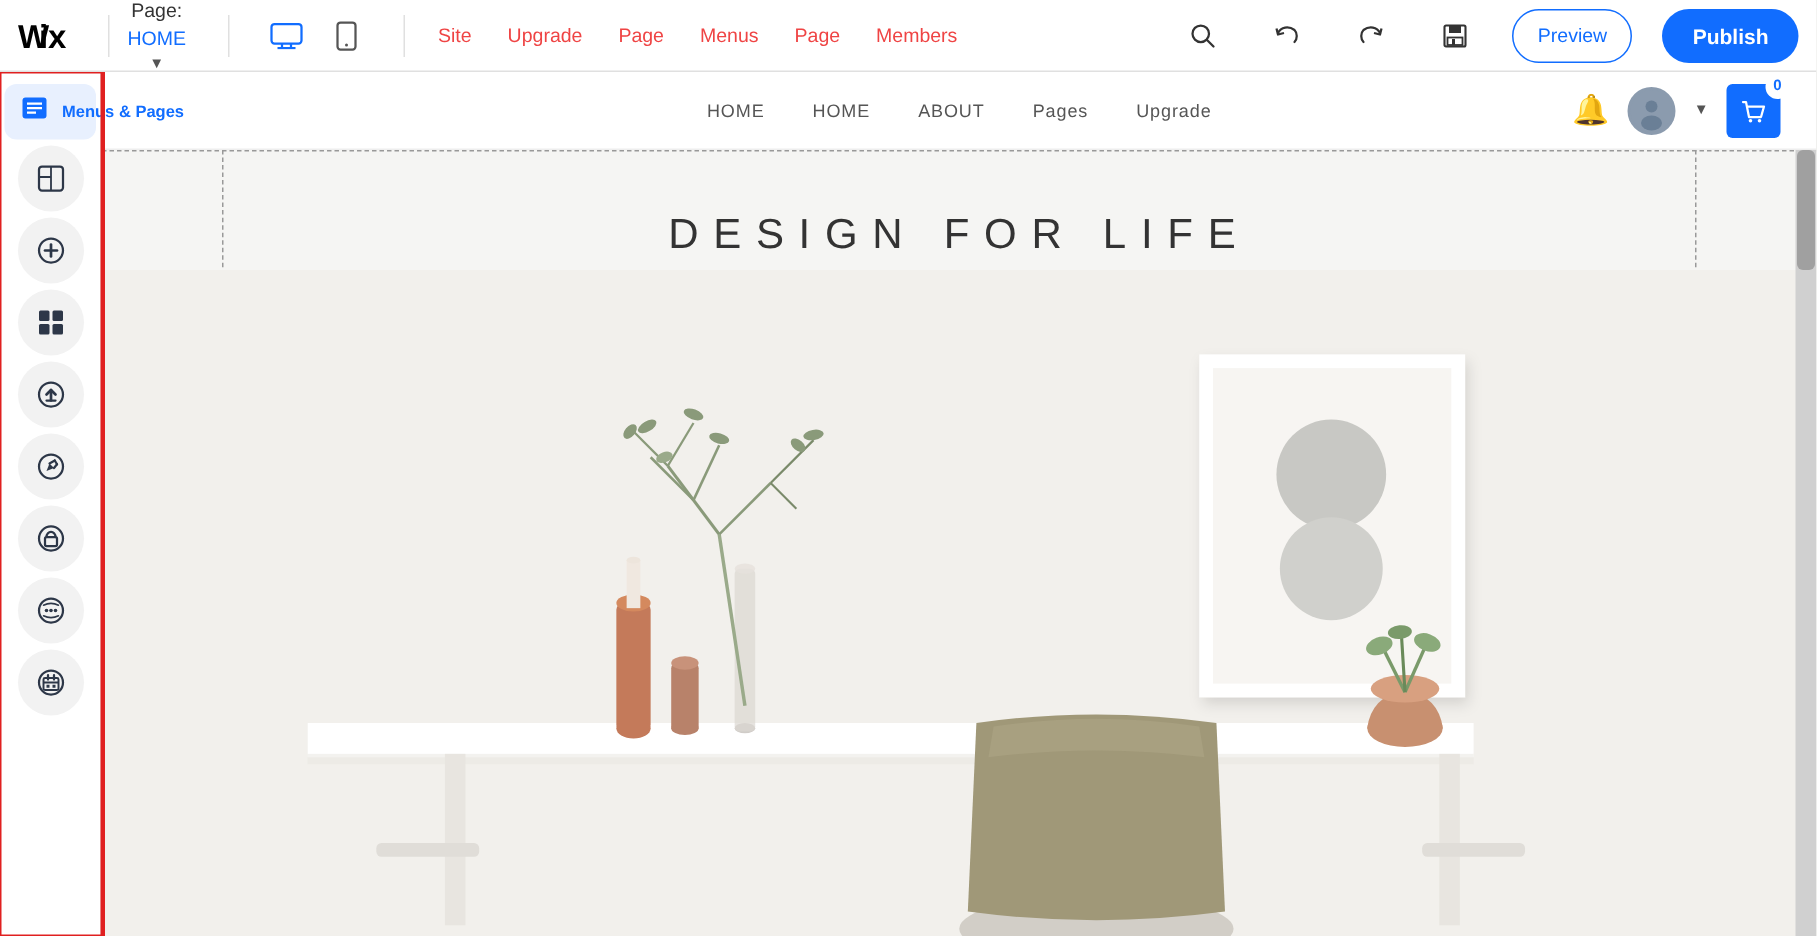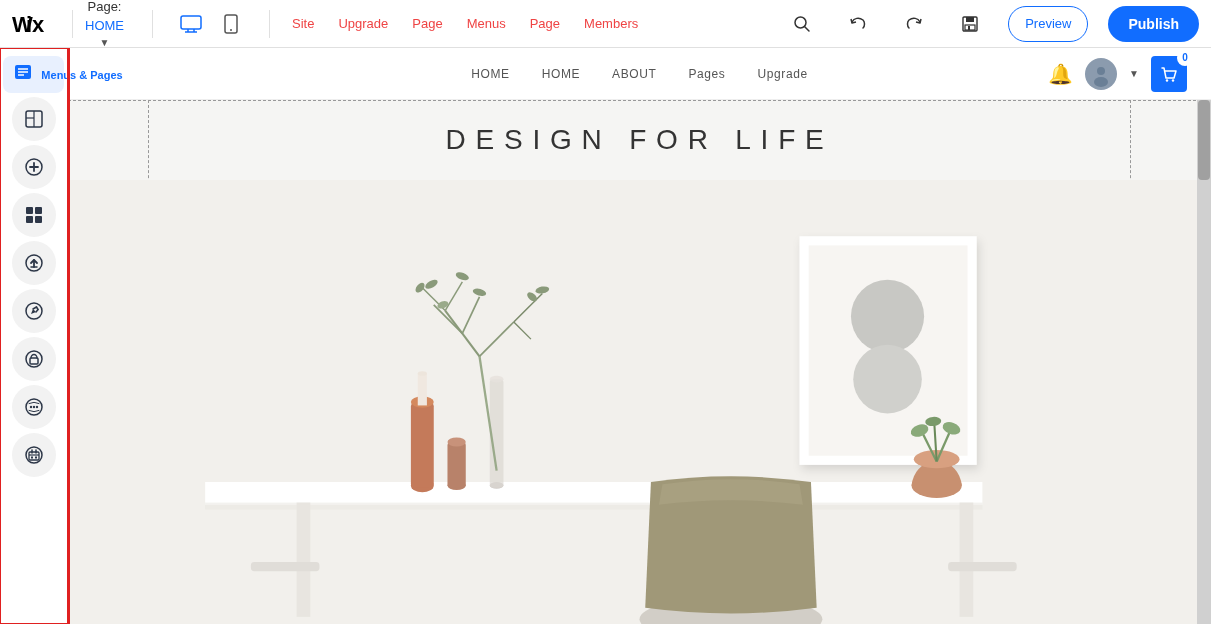--- a/index.html
+++ b/index.html
@@ -132,21 +132,21 @@
     .hero-section {
       background: #f5f5f3;
       height: calc(576px - 52px);
       display: flex;
       flex-direction: column;
       align-items: center;
       position: relative;
       overflow: hidden;
     }
     .hero-title {
-      margin-top: 24px;
+      margin-top: 40px;
       font-size: 28px;
       letter-spacing: 0.35em;
       color: #333;
       font-weight: 300;
     }
     .dashed-guide-left {
       position: absolute; left: 80px; top: 0; bottom: 0;
       border-left: 1px dashed #999;
     }
     .dashed-guide-right {

